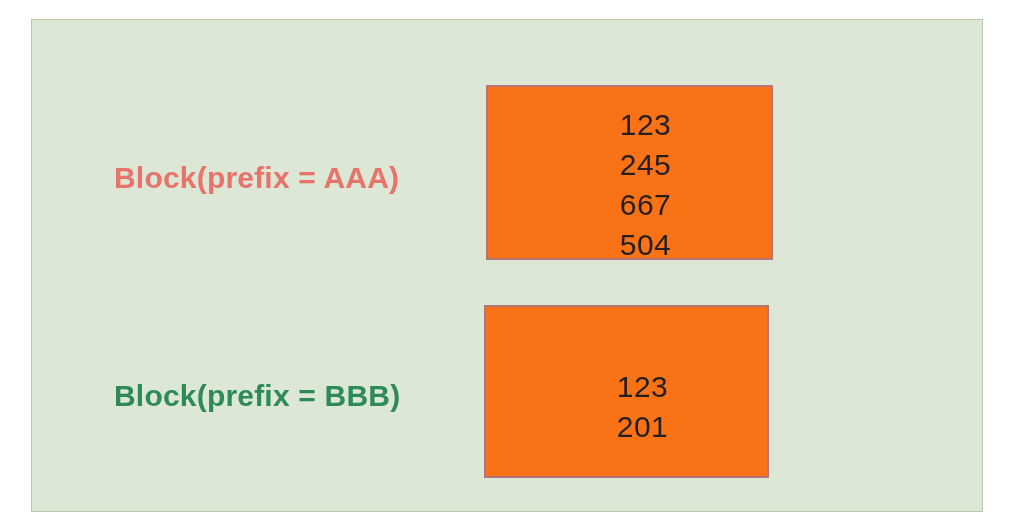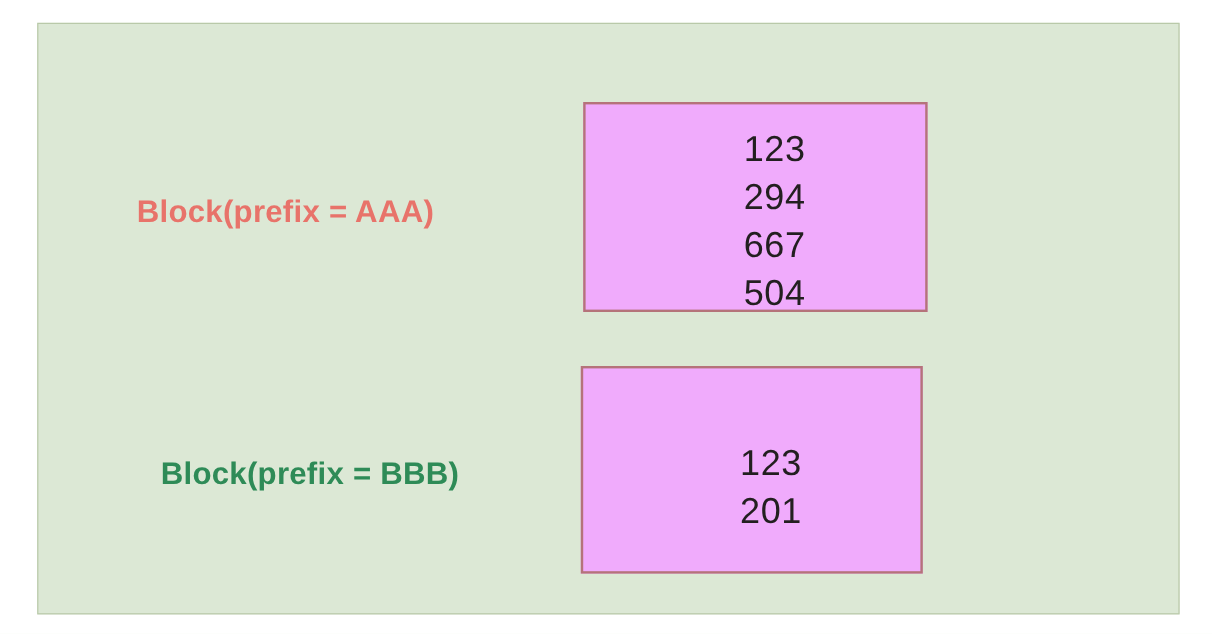--- a/index.html
+++ b/index.html
@@ -29,42 +29,41 @@
     width: 952px;
     height: 493px;
     background: #dce8d5;
     border: 1px solid #b9c9a9;
     box-sizing: border-box;
   }
 
   
   .block-label {
     position: absolute;
-    font-size: 26px;
+    font-size: 30px;
     font-weight: bold;
     letter-spacing: 0.2px;
     white-space: nowrap;
     line-height: 1;
   }
   #label-aaa {
     left: 82px;
     top: 143px;
     color: #e8736a;
   }
   #label-bbb {
     left: 82px;
     top: 361px;
     color: #2e8b57;
-    margin-left: 20px;
   }
 
   
   .data-box {
     position: absolute;
-    background: #f0abfc;
+    background: #f97316;
     border: 2px solid #b5737a;
     box-sizing: border-box;
   }
   #box-aaa {
     left: 454px;
     top: 65px;
     width: 287px;
     height: 175px;
   }
   #box-bbb {
@@ -102,21 +101,21 @@
 
 <div id="canvas">
 
   <div id="panel">
 
     <div class="block-label" id="label-aaa">Block(prefix = AAA)</div>
 
     <div class="data-box" id="box-aaa">
       <div class="value-list" id="values-aaa">
         <div class="value-item">123</div>
-        <div class="value-item">294</div>
+        <div class="value-item">245</div>
         <div class="value-item">667</div>
         <div class="value-item">504</div>
       </div>
     </div>
 
     <div class="block-label" id="label-bbb">Block(prefix = BBB)</div>
 
     <div class="data-box" id="box-bbb">
       <div class="value-list" id="values-bbb">
         <div class="value-item">123</div>

